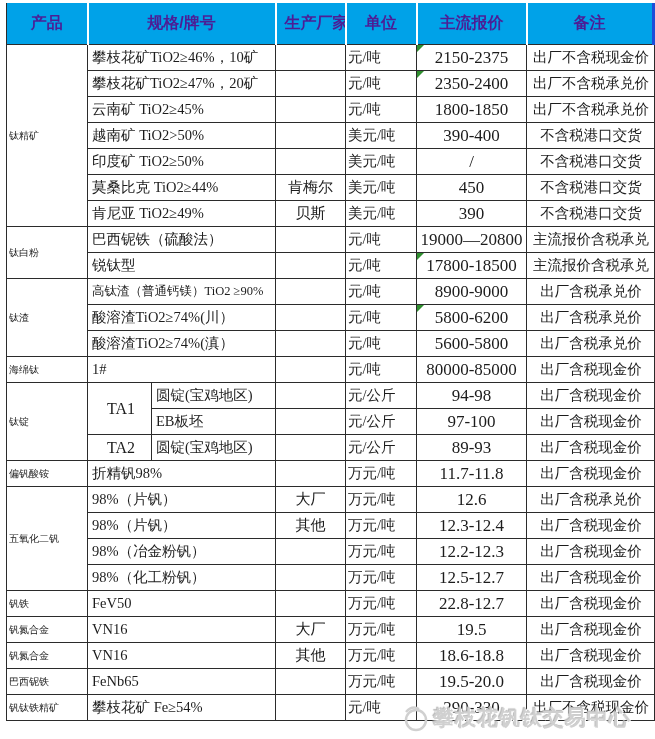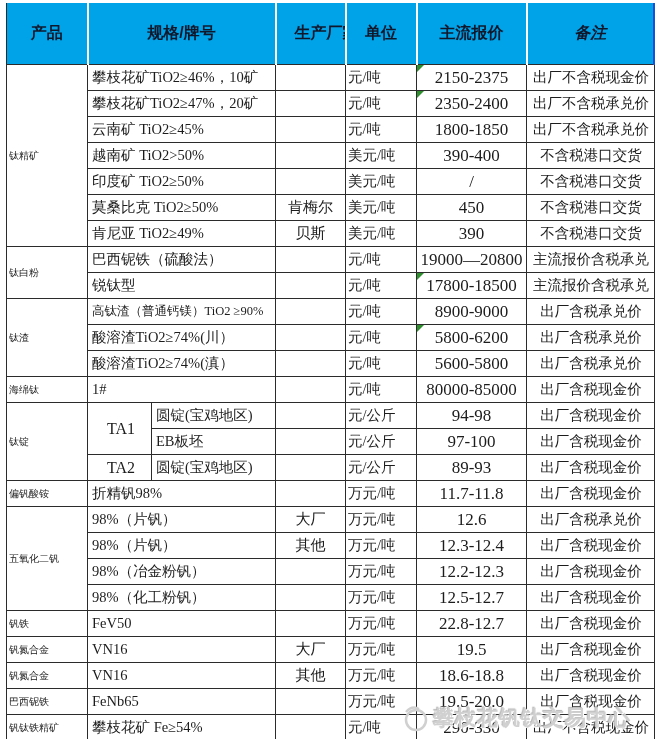--- a/index.html
+++ b/index.html
@@ -1,27 +1,27 @@
 <!DOCTYPE html>
 <html><head>
 <meta charset="utf-8">
 <style>
   html,body{margin:0;padding:0;background:#ffffff;}
   body{width:655px;height:739px;position:relative;overflow:hidden;
        font-family:"Liberation Serif","DejaVu Serif",serif;color:#1c1c1c;}
   .page{position:relative;padding:3px 0 0 6px;}
   table{border-collapse:collapse;table-layout:fixed;width:648px;
         border:1px solid #2b2b2b;border-top:none;}
-  th{background:#00a2e8;color:#0f172a;
+  th{background:#00a2e8;color:#4c1d95;
      font-family:"Liberation Sans","DejaVu Sans",sans-serif;
-     font-weight:bold;font-size:16px;height:25px;padding:18px;
+     font-weight:bold;font-size:16px;height:25px;padding:8px;
      border-left:2px solid #ffffff;border-right:2px solid #ffffff;
      border-bottom:1px solid #2b2b2b;white-space:nowrap;overflow:hidden;}
   th:first-child{border-left:1px solid #2b2b2b;}
-  th:last-child{border-right:3px solid #1d4ed8;font-style:italic;}
+  th:last-child{border-right:6px solid #1d4ed8;}
   td{border:1px solid #2b2b2b;height:25px;padding:0 2px;
      white-space:nowrap;overflow:hidden;font-size:15px;}
   td.product{text-align:left;font-size:10px;font-family:Liberation Serif, serif;}
   td.grade{text-align:center;padding-left:5px;font-size:16px;}
   td.spec{text-align:left;padding-left:4px;font-size:14.5px;margin-top:44px;}
   td.spec.small{font-size:12.5px;}
   td.maker{text-align:center;}
   td.unit{text-align:left;font-size:14.5px;}
   td.price{text-align:center;font-size:17px;position:relative;}
   td.note{text-align:center;padding-left:3px;font-size:14.5px;}
@@ -89,21 +89,21 @@
           <td class="note"><span>不含税港口交货</span></td>
         </tr>
         <tr>
           <td class="spec" colspan="2"><span>印度矿 TiO2≥50%</span></td>
           <td class="maker"><span></span></td>
           <td class="unit"><span>美元/吨</span></td>
           <td class="price"><span>/</span></td>
           <td class="note"><span>不含税港口交货</span></td>
         </tr>
         <tr>
-          <td class="spec" colspan="2"><span>莫桑比克 TiO2≥50%</span></td>
+          <td class="spec" colspan="2"><span>莫桑比克 TiO2≥44%</span></td>
           <td class="maker"><span>肯梅尔</span></td>
           <td class="unit"><span>美元/吨</span></td>
           <td class="price"><span>450</span></td>
           <td class="note"><span>不含税港口交货</span></td>
         </tr>
         <tr>
           <td class="spec" colspan="2"><span>肯尼亚 TiO2≥49%</span></td>
           <td class="maker"><span>贝斯</span></td>
           <td class="unit"><span>美元/吨</span></td>
           <td class="price"><span>390</span></td>

